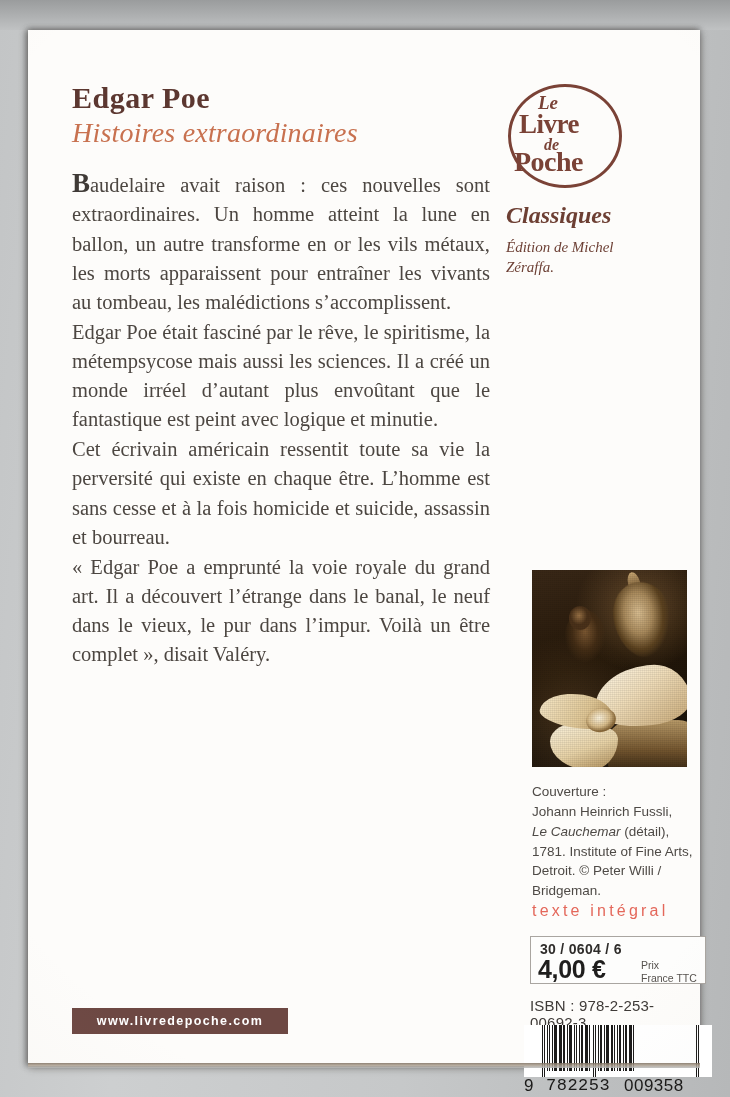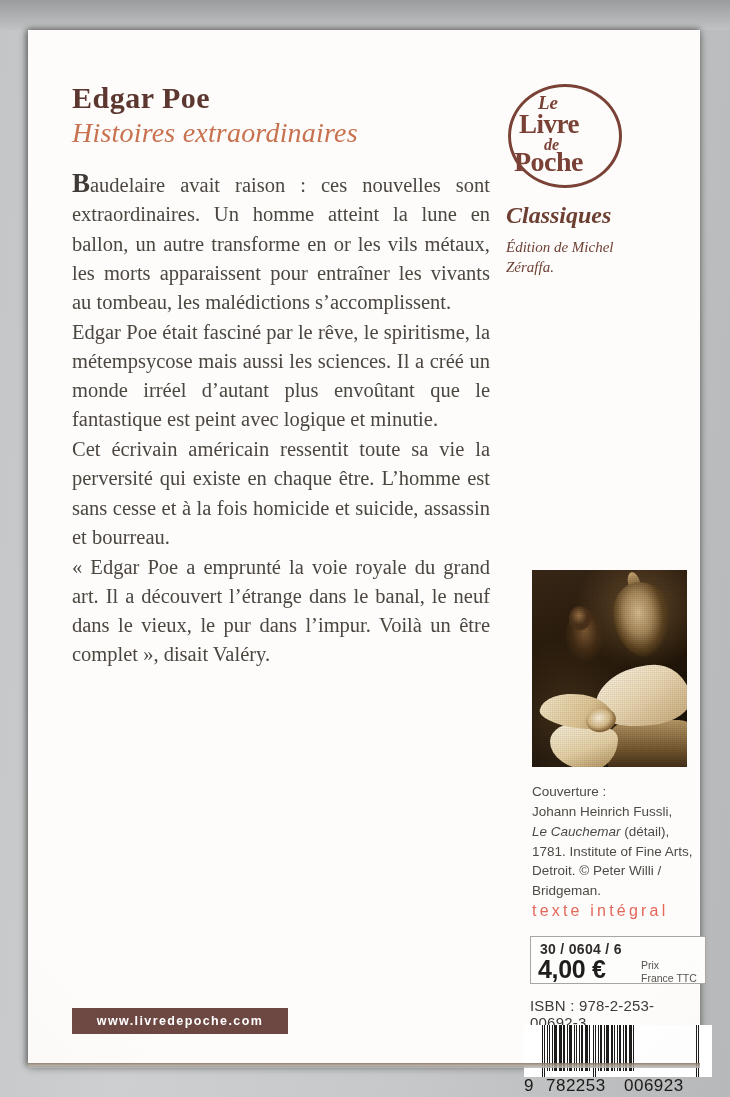--- a/index.html
+++ b/index.html
@@ -378,21 +378,21 @@
   .barcode-bars span.tall { height: 52px; }
   .barcode-digits {
     position: relative;
     height: 18px;
     font-family: "Liberation Sans", sans-serif;
     font-size: 17px;
     color: #1b1a19;
     letter-spacing: .5px;
   }
   .bd-lead { position: absolute; left: 0; top: -1px; }
-  .bd-left { position: absolute; left: 22px; top: -1px; }
+  .bd-left { position: absolute; left: 22px; top: -1px; font-family: Liberation Mono, monospace; }
   .bd-right { position: absolute; left: 100px; top: -1px; }
 
   
   .website {
     position: absolute;
     left: 44px;
     top: 978px;
     width: 216px;
     height: 26px;
     background: #6d4843;
@@ -512,21 +512,21 @@
             <span style="left: 99px; width: 1px;"></span>
             <span style="left: 101px; width: 2px;"></span>
             <span style="left: 105px; width: 3px;"></span>
             <span style="left: 109px; width: 1px;"></span>
             <span class="tall" style="left: 172px; width: 1px;"></span>
             <span class="tall" style="left: 174px; width: 1px;"></span>
           </div>
         <div class="barcode-digits">
           <span class="bd-lead">9</span>
           <span class="bd-left">782253</span>
-          <span class="bd-right">006923</span>
+          <span class="bd-right">009358</span>
         </div>
       </div>
 
     </div>
 
     <div class="website">www.livredepoche.com</div>
 
   </div>
 
   <div class="book-bottom-edge"></div>

